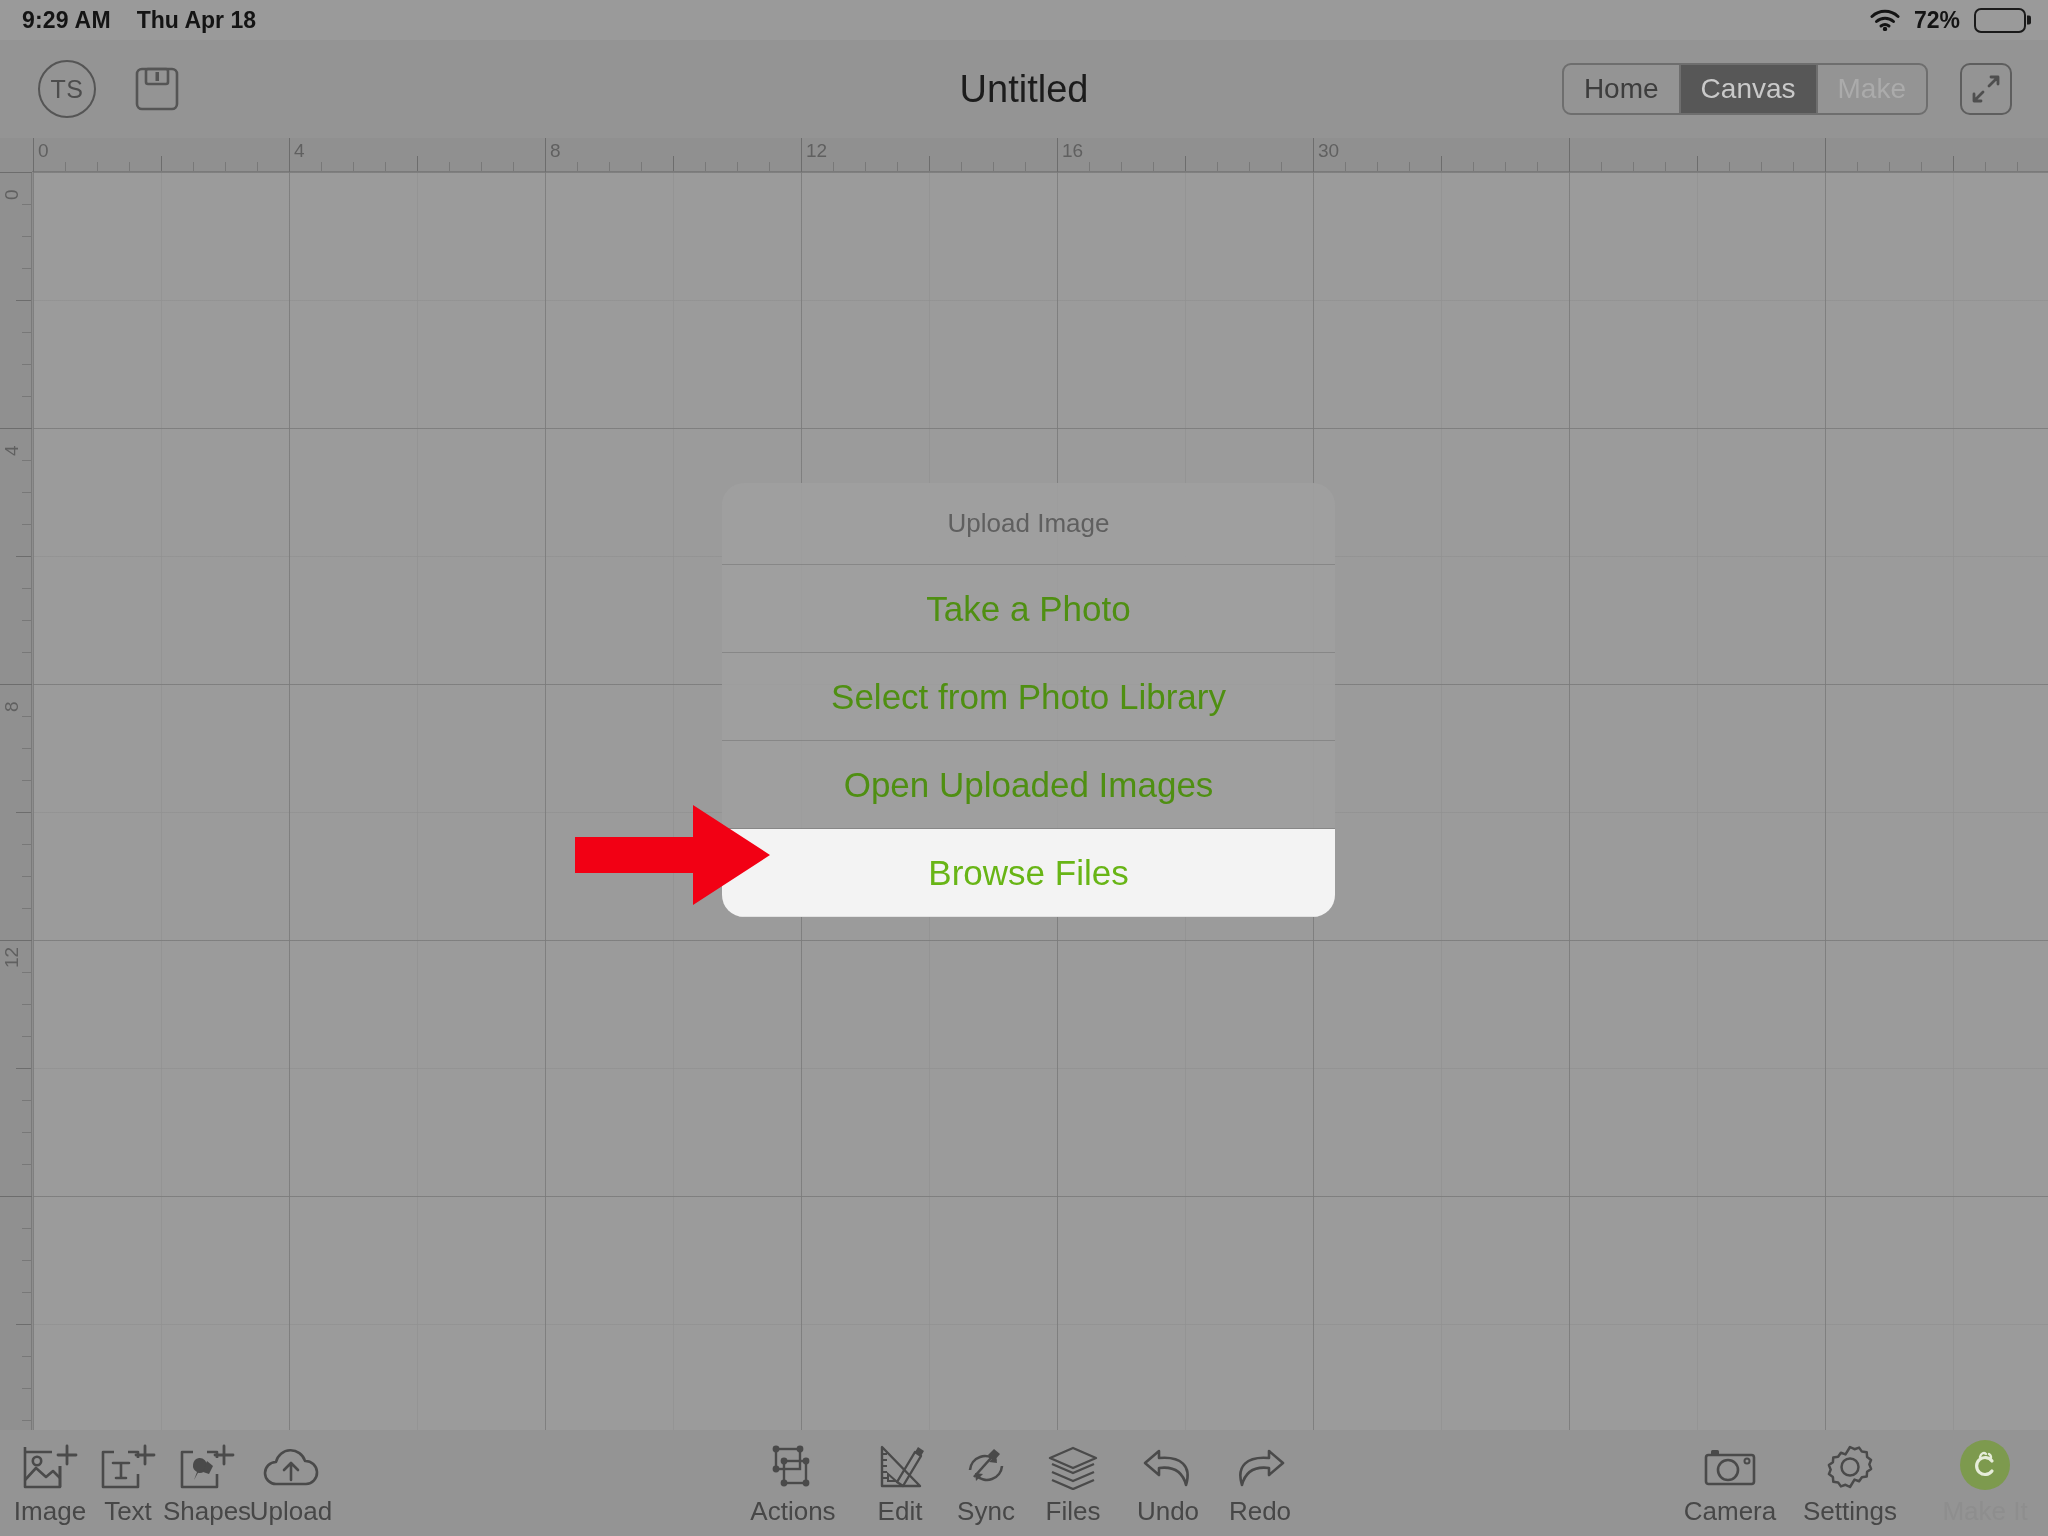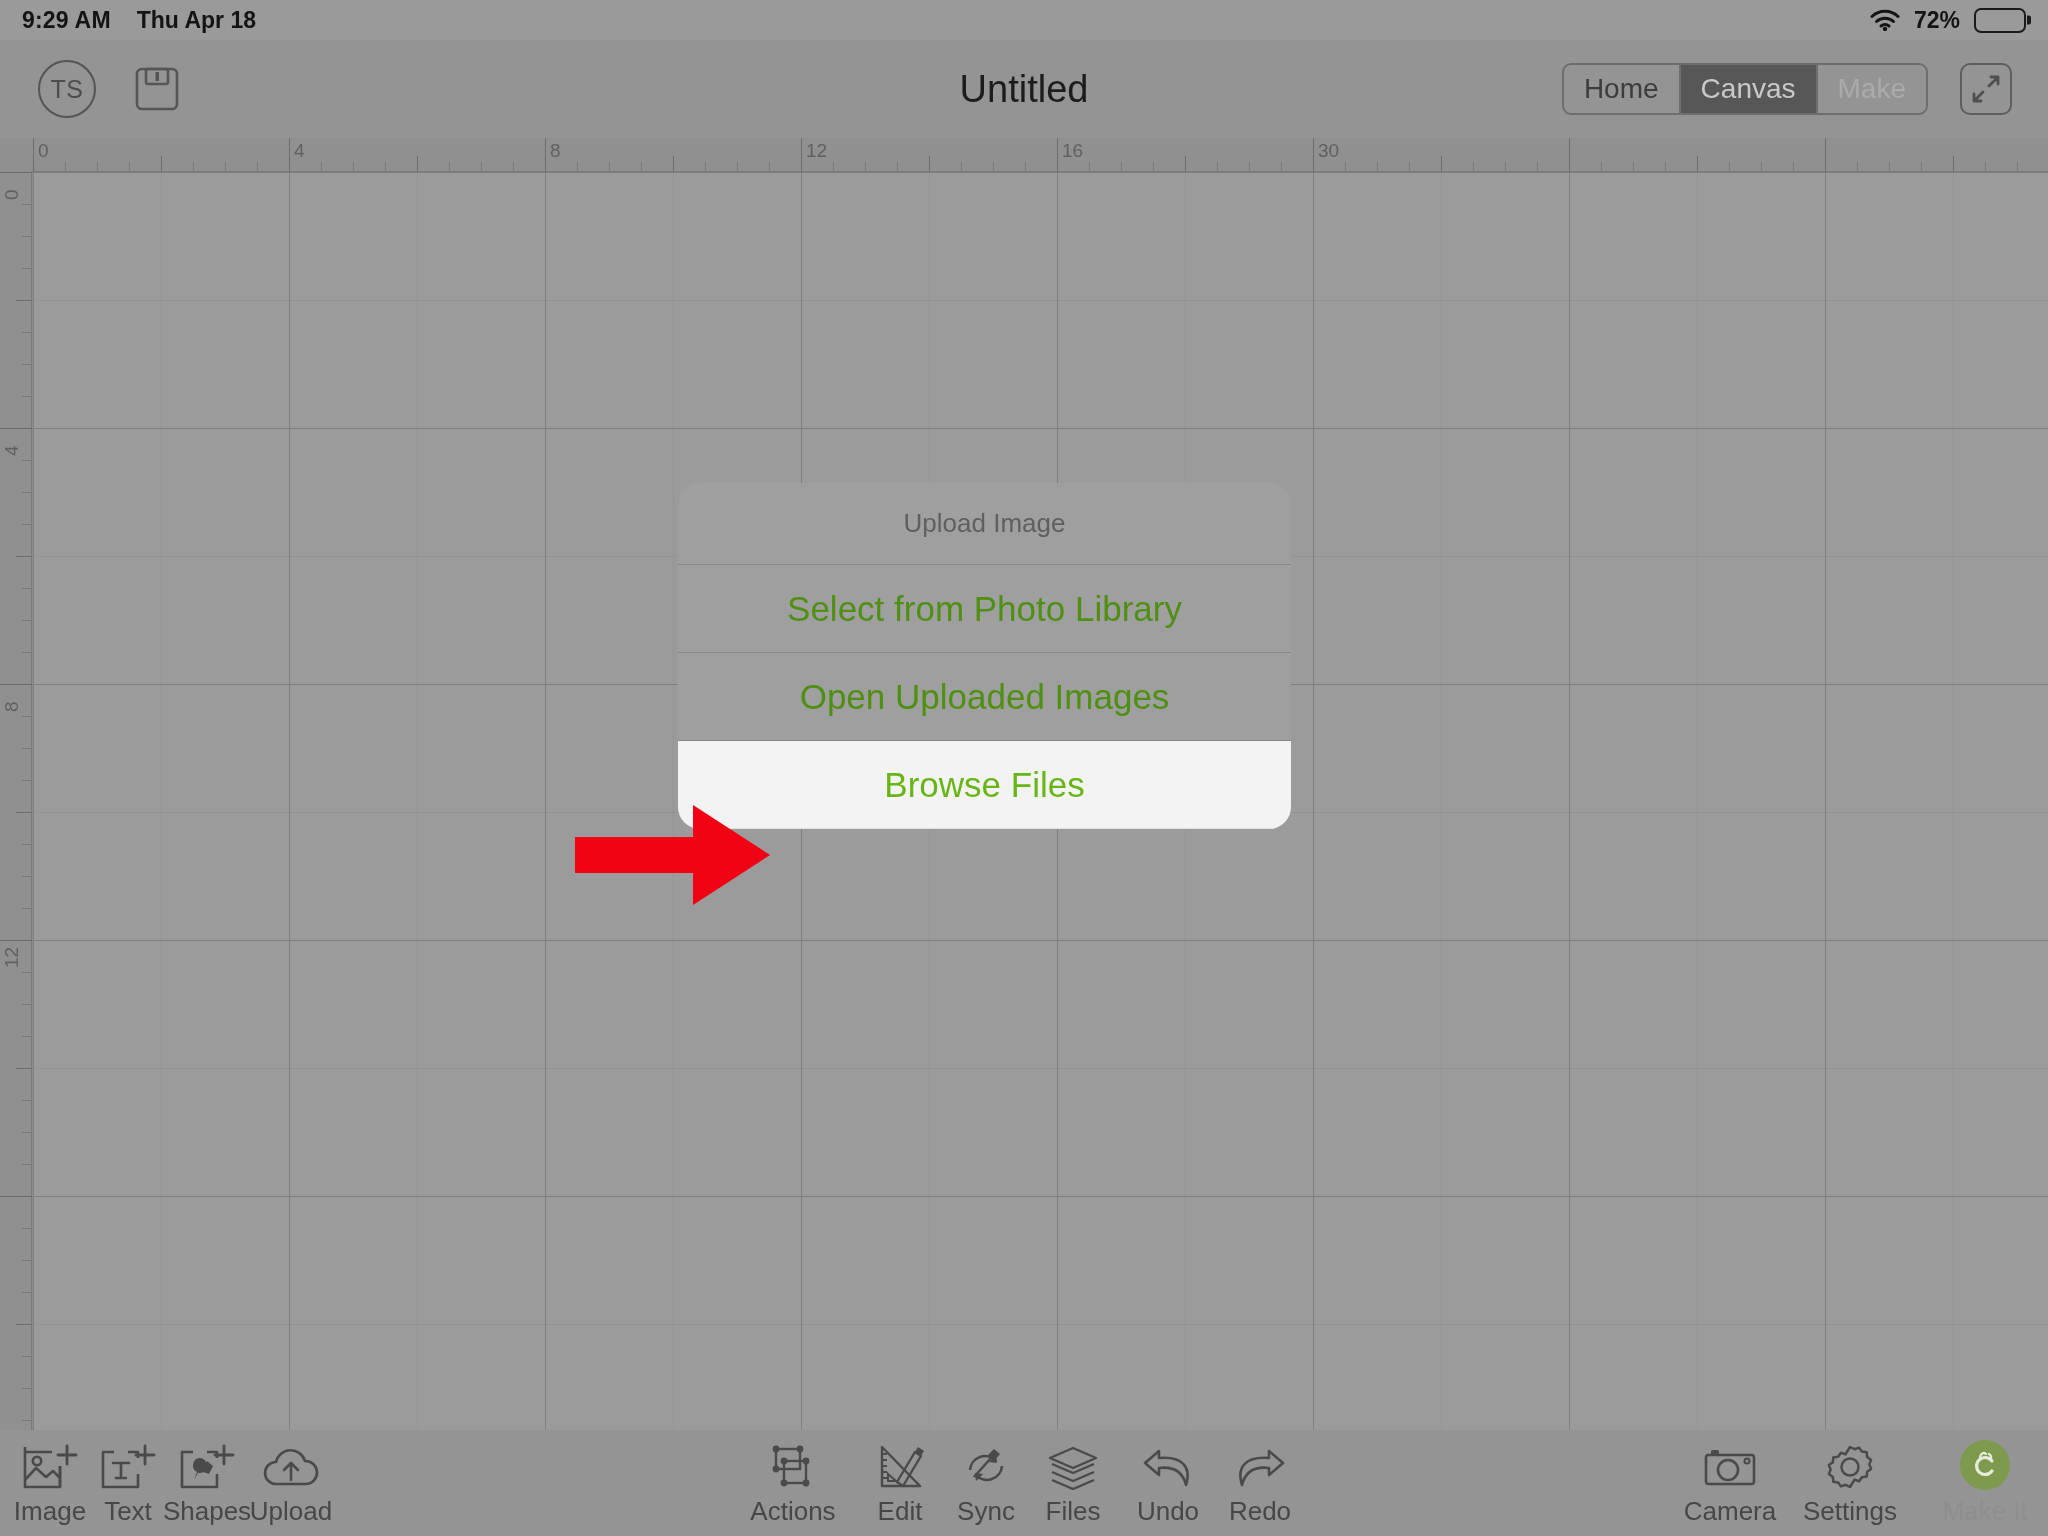--- a/index.html
+++ b/index.html
@@ -167,21 +167,21 @@
   #dim-overlay {
     position: absolute; left: 0; top: 138px;
     width: 2048px; height: 1292px;
     background: rgba(110,110,110,.18);
     z-index: 30;
   }
 
   
   #action-sheet {
     position: absolute;
-    left: 678px; top: 483px;
+    left: 722px; top: 483px;
     width: 613px;
     border-radius: 22px;
     overflow: hidden;
     background: rgba(160,160,160,.92);
     z-index: 60;
   }
   .sheet-row {
     height: 88px;
     display: flex; align-items: center; justify-content: center;
     border-bottom: 1px solid rgba(130,130,130,.85);
@@ -408,20 +408,21 @@
       <div class="rl-minor" style="top: 1218px;"></div>
       <div class="rl-minor" style="top: 1250px;"></div>
       <div class="rl-minor" style="top: 1282px;"></div>
     </div>
   <div id="ruler-corner"></div>
 
   <div id="dim-overlay"></div>
 
   <div id="action-sheet">
     <div class="sheet-row sheet-title">Upload Image</div>
+    <div class="sheet-row sheet-item">Take a Photo</div>
     <div class="sheet-row sheet-item">Select from Photo Library</div>
     <div class="sheet-row sheet-item">Open Uploaded Images</div>
     <div class="sheet-row sheet-item highlight">Browse Files</div>
   </div>
 
   <div id="red-arrow">
     <svg width="195" height="100" viewBox="0 0 195 100">
       <path d="M0 32 H118 V0 L195 50 L118 100 V68 H0 Z" fill="#f20014"></path>
     </svg>
   </div>

